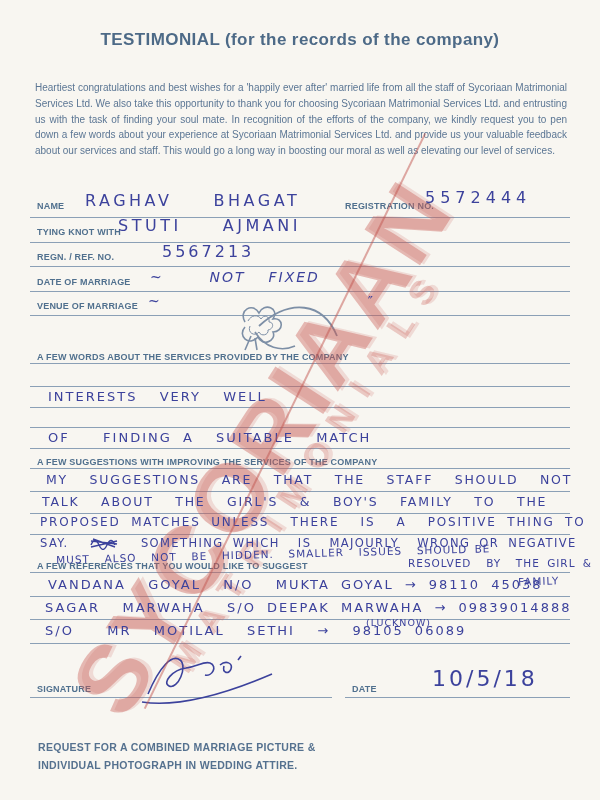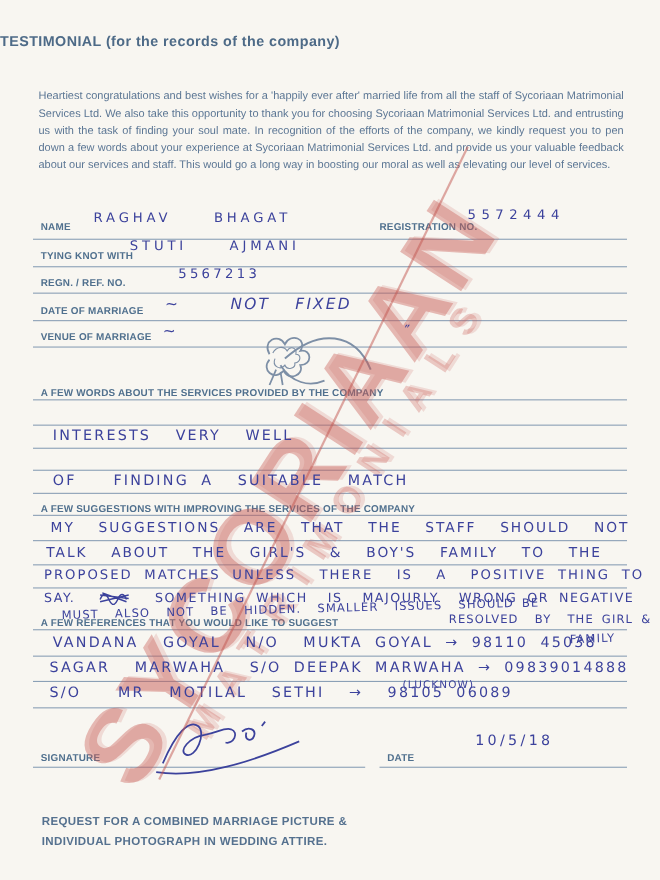--- a/index.html
+++ b/index.html
@@ -1,28 +1,28 @@
 <!DOCTYPE html>
 <html><head>
 <meta charset="utf-8">
 <style>
   html,body{margin:0;padding:0;background:#8f8f8f;}
   .page{position:relative;width:600px;height:800px;margin:0 auto;background:#f8f6f1;
         font-family:"Liberation Sans",sans-serif;overflow:hidden;}
   
-  .title{position:absolute;top:30px;left:0;width:100%;text-align:left;font-size:13px;
+  .title{position:absolute;top:30px;left:0;width:100%;text-align:center;font-size:17px;
          font-weight:bold;color:#4d6a87;letter-spacing:.4px;z-index:3;}
   .intro{position:absolute;top:80px;left:35px;width:532px;font-size:10px;line-height:15.8px;
          text-align:justify;color:#5b7694;z-index:3;}
   .label{position:absolute;font-size:9px;font-weight:bold;color:#50708e;letter-spacing:.2px;z-index:3;white-space:nowrap;}
   .rule{position:absolute;height:0;border-top:1px solid #8ba0b6;z-index:2;}
   
   .hw{position:absolute;font-family:"DejaVu Sans",sans-serif;color:#3c429c;font-size:13px;
       letter-spacing:2px;word-spacing:5px;white-space:pre;z-index:7;}
-  .hw.big{font-size:12px;letter-spacing:3.5px;word-spacing:12px;}
+  .hw.big{font-size:16px;letter-spacing:3.5px;word-spacing:12px;}
   .hw.md{font-size:12.5px;letter-spacing:1.8px;}
   .hw.sm{font-size:11.5px;letter-spacing:1.4px;word-spacing:4px;text-align:right;}
   .hw.tiny{font-size:10.5px;letter-spacing:1px;word-spacing:3px;}
   
   .wm{position:absolute;font-weight:bold;white-space:nowrap;text-align:center;z-index:5;
       font-family:"Liberation Sans",sans-serif;
       text-shadow:3px 3px 0 rgba(201,92,86,.18);}
   .wm1{left:-78px;top:393px;width:680px;font-size:96px;letter-spacing:4px;
        color:rgba(201,92,86,.40);transform:rotate(-57deg);}
   .wm2{left:-32px;top:449px;width:680px;font-size:34px;letter-spacing:18px;
@@ -120,19 +120,19 @@
   <svg class="art" style="left:138px;top:648px;z-index:7;" width="160" height="58" viewBox="0 0 160 58">
     <g fill="none" stroke="#3c429c" stroke-width="1.6">
       <path d="M10 46 C 22 18, 34 6, 42 12 C 50 18, 40 42, 31 38 C 24 35, 34 22, 48 20 C 60 18, 66 13, 72 15 C 80 18, 74 29, 67 27"></path>
       <path d="M82 17 C 88 12, 95 15, 93 21 C 91 27, 84 25, 86 18"></path>
       <path d="M100 12 l3 -4"></path>
       <path d="M4 54 C 44 60, 92 44, 134 26"></path>
     </g>
   </svg>
   <div class="rule" style="left:30px;top:697px;width:302px;"></div>
   <div class="label" style="left:352px;top:684px;">DATE</div>
-  <div class="hw" style="left:432px;top:666px;font-size:13px;letter-spacing:3px;">10/5/18</div>
+  <div class="hw" style="left:432px;top:666px;font-size:22px;letter-spacing:3px;">10/5/18</div>
   <div class="rule" style="left:345px;top:697px;width:225px;"></div>
 
   <div class="footer" style="top:741px;">REQUEST FOR A COMBINED MARRIAGE PICTURE &amp;</div>
   <div class="footer" style="top:759px;">INDIVIDUAL PHOTOGRAPH IN WEDDING ATTIRE.</div>
 
 </div>
 
 </body></html>

